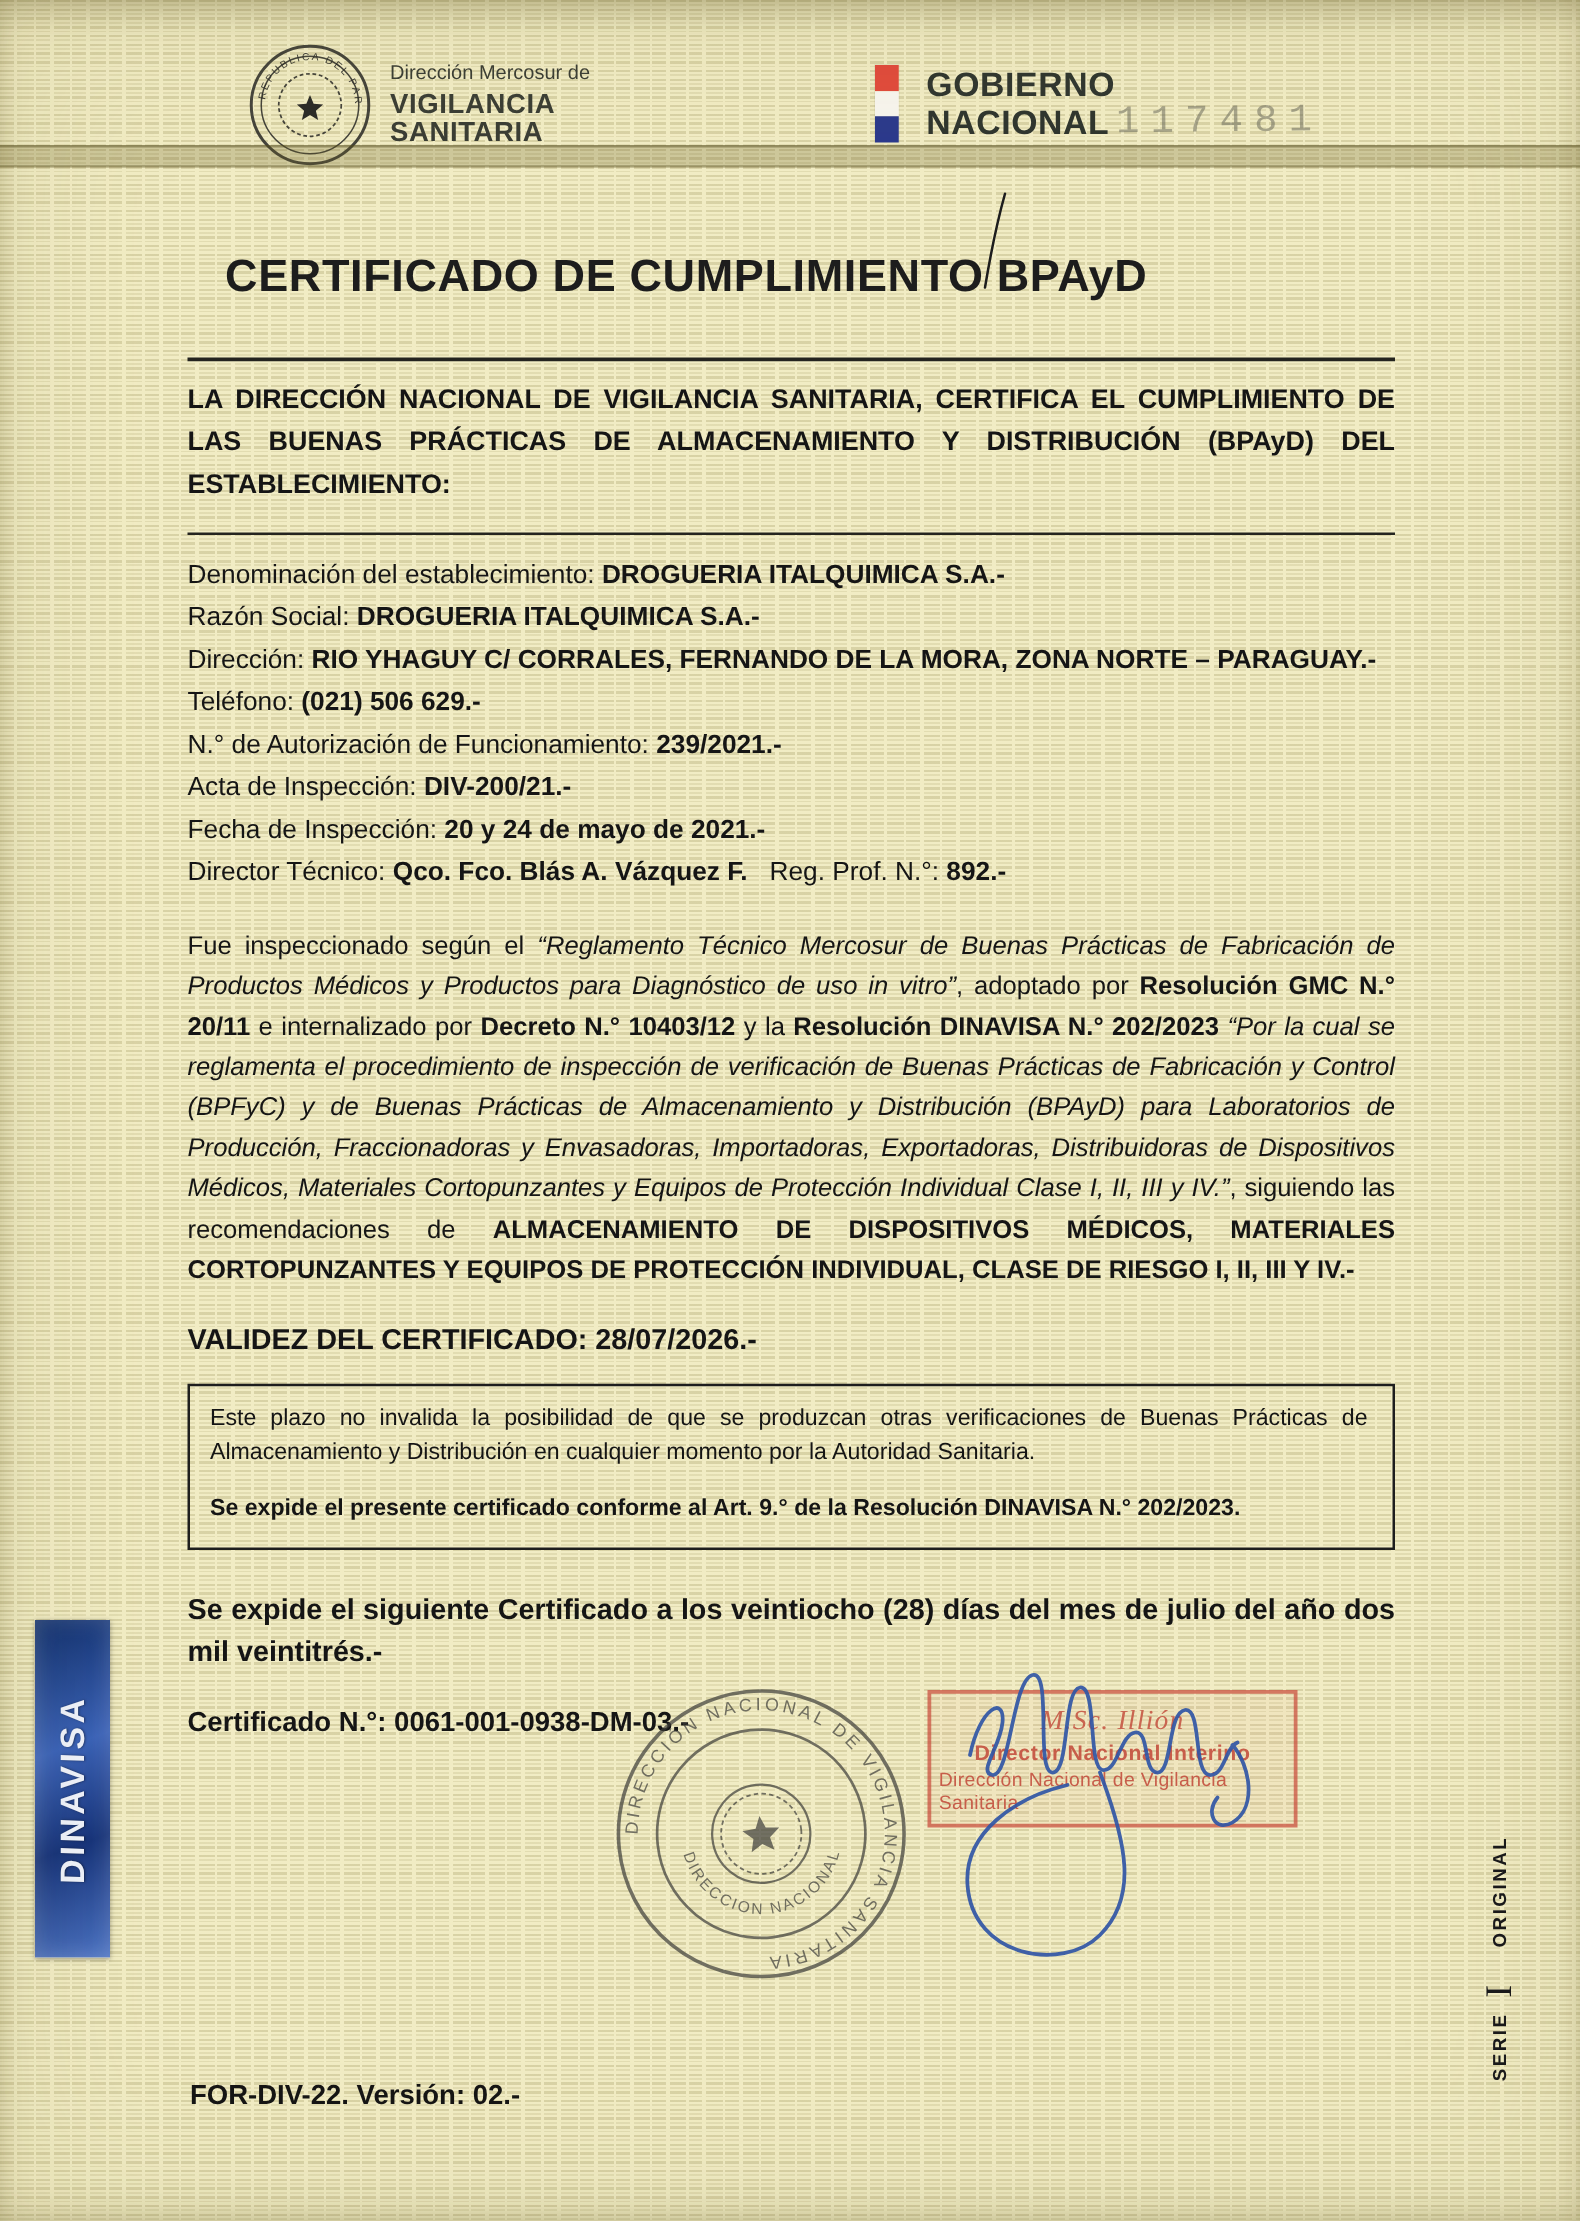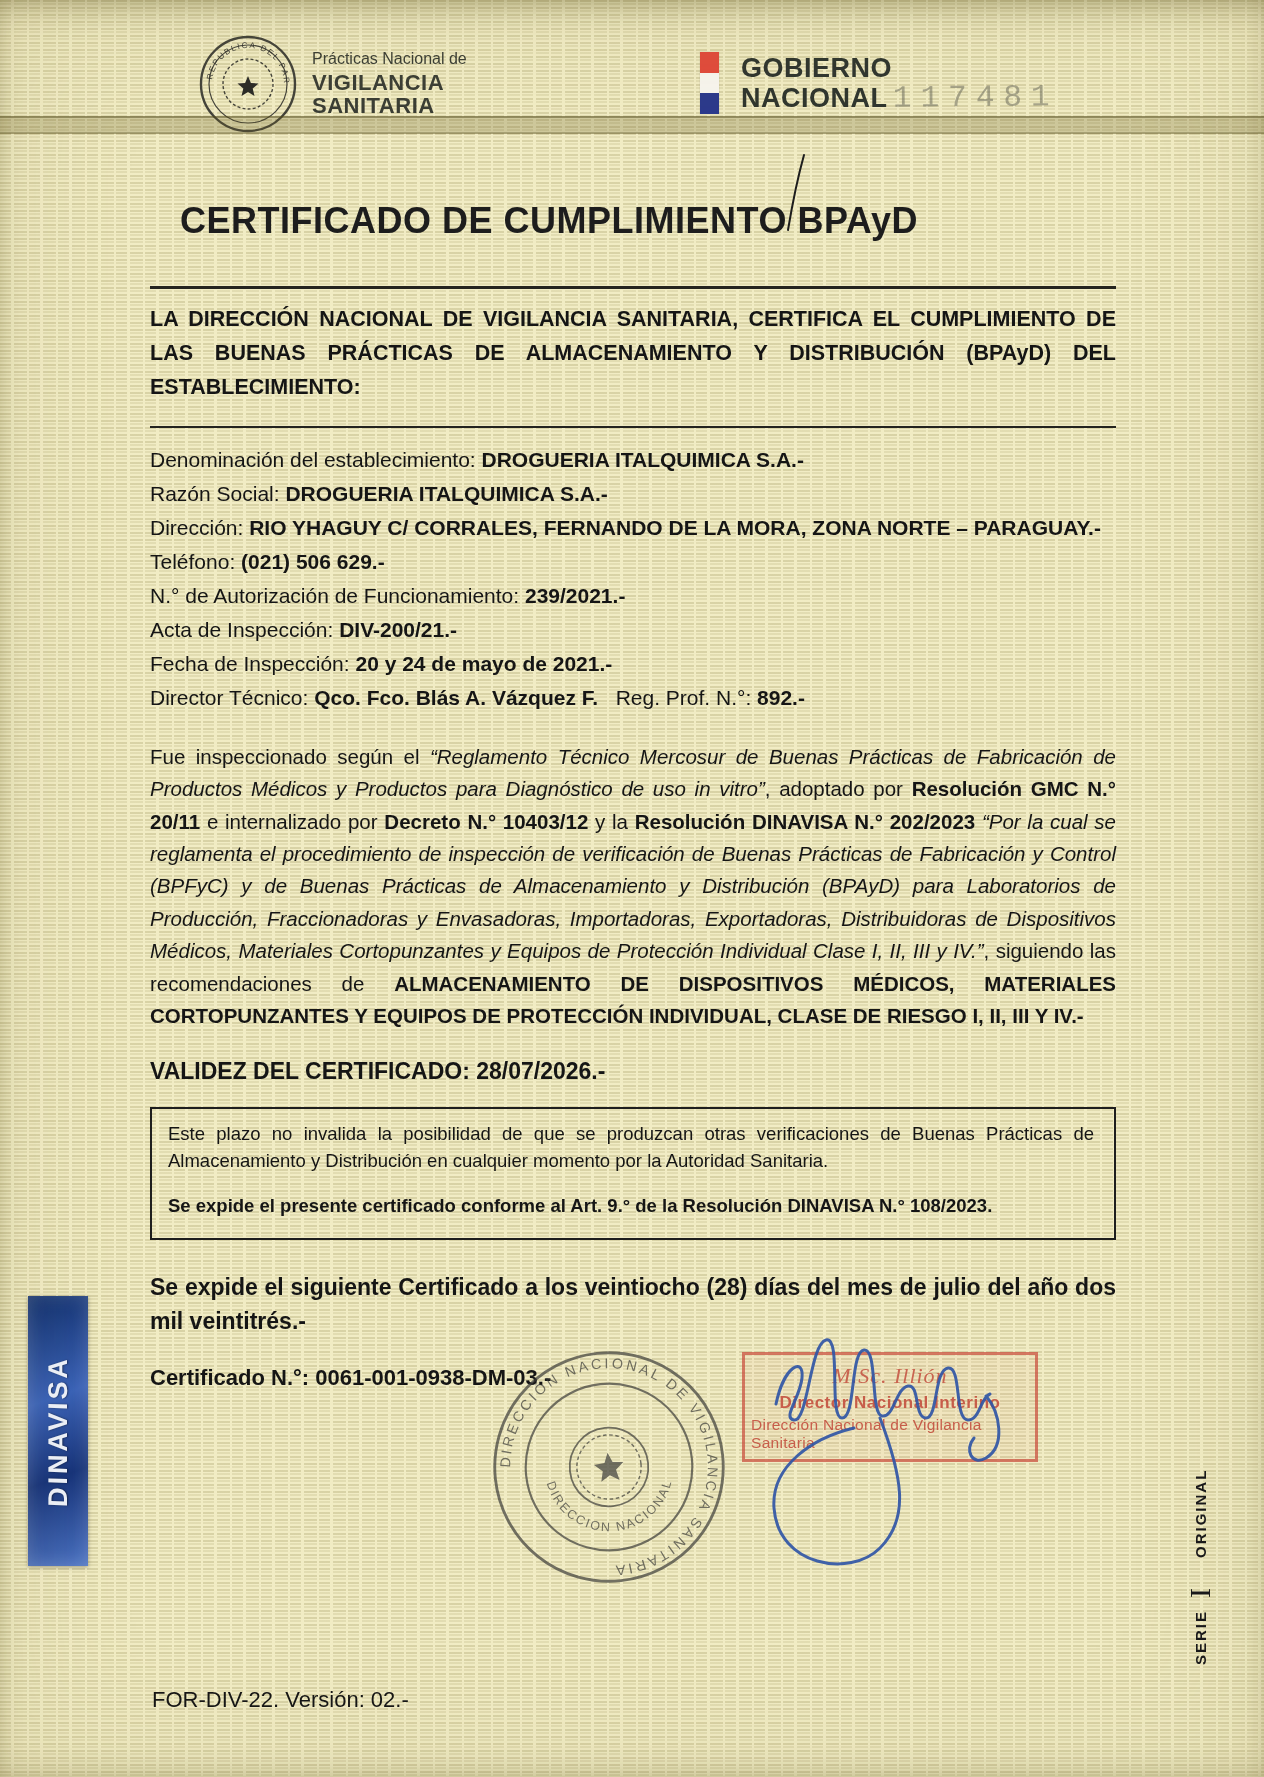--- a/index.html
+++ b/index.html
@@ -76,21 +76,21 @@
     background:linear-gradient(160deg,#102f6d 0%,#3a62b8 38%,#16337a 66%,#4a72c4 100%);
     box-shadow:0 1px 4px rgba(0,0,0,.35), inset 0 0 18px rgba(255,255,255,.18);
     display:flex;align-items:center;justify-content:center;z-index:8;}
   .dinavisa span{transform:rotate(-90deg) skewX(-2deg);font-size:27px;font-weight:800;
     letter-spacing:3px;color:#eef2fb;text-shadow:0 1px 2px rgba(0,0,0,.45);white-space:nowrap;}
   .serie{position:absolute;left:1100px;top:1547px;width:200px;height:36px;
     transform:rotate(-90deg);display:flex;align-items:center;color:#17171a;z-index:8;}
   .serie .w1{font-size:15px;font-weight:700;letter-spacing:2px;}
   .serie .num{font-family:"Liberation Serif",serif;font-size:30px;margin:0 30px 0 12px;line-height:1;}
   .serie .w2{font-size:15px;font-weight:700;letter-spacing:2px;}
-  .formcode{position:absolute;left:152px;top:1663px;font-size:22px;font-weight:400;margin-top:24px;}
+  .formcode{position:absolute;left:152px;top:1663px;font-size:22px;font-weight:700;}
   svg text{font-family:"Liberation Sans",sans-serif;}
 </style>
 </head>
 <body>
 
 <div class="page">
 
   <div class="hdr-left">
     <svg width="100" height="100" viewBox="0 0 100 100">
       <g stroke="#2e2e2a" fill="none" opacity=".88">
@@ -98,21 +98,21 @@
         <circle cx="50" cy="50" r="39" stroke-width="1.2"></circle>
         <circle cx="50" cy="50" r="25" stroke-width="1.4" stroke-dasharray="3 2.2"></circle>
       </g>
       <path id="hsArc" d="M 14 50 A 36 36 0 1 1 86 50" fill="none"></path>
       <text font-size="8.2" letter-spacing="1.6" fill="#2e2e2a" opacity=".9">
         <textPath href="#hsArc" startOffset="4">REPUBLICA DEL PARAGUAY</textPath>
       </text>
       <polygon fill="#2c2c28" points="50,42 52.9,48.9 60.5,49.6 54.7,54.6 56.5,62 50,58 43.5,62 45.3,54.6 39.5,49.6 47.1,48.9"></polygon>
     </svg>
     <div class="org-text">
-      <div class="org-small">Prácticas Nacional de</div>
+      <div class="org-small">Dirección Mercosur de</div>
       <div class="org-big">VIGILANCIA</div>
       <div class="org-big">SANITARIA</div>
     </div>
   </div>
 
   <div class="gob">
     <div class="flagbar">
       <div style="background:#e14b3c"></div>
       <div style="background:#f7f5ee"></div>
       <div style="background:#2c3a8c"></div>
@@ -173,21 +173,21 @@
         <span style="font-weight:700">892.-</span>
       </div>
     </div>
 
     <p class="legal"><span class="n">Fue inspeccionado según el </span><span class="i">“Reglamento Técnico Mercosur de Buenas Prácticas de Fabricación de Productos Médicos y Productos para Diagnóstico de uso in vitro”</span><span class="n">, adoptado por </span><span class="b">Resolución GMC N.° 20/11</span><span class="n"> e internalizado por </span><span class="b">Decreto N.° 10403/12</span><span class="n"> y la </span><span class="b">Resolución DINAVISA N.° 202/2023</span><span class="n"> </span><span class="i">“Por la cual se reglamenta el procedimiento de inspección de verificación de Buenas Prácticas de Fabricación y Control (BPFyC) y de Buenas Prácticas de Almacenamiento y Distribución (BPAyD) para Laboratorios de Producción, Fraccionadoras y Envasadoras, Importadoras, Exportadoras, Distribuidoras de Dispositivos Médicos, Materiales Cortopunzantes y Equipos de Protección Individual Clase I, II, III y IV.”</span><span class="n">, siguiendo las recomendaciones de </span><span class="b">ALMACENAMIENTO DE DISPOSITIVOS MÉDICOS, MATERIALES CORTOPUNZANTES Y EQUIPOS DE PROTECCIÓN INDIVIDUAL, CLASE DE RIESGO I, II, III Y IV.-</span></p>
 
     <div class="validez">VALIDEZ DEL CERTIFICADO: 28/07/2026.-</div>
 
     <div class="nbox">
       <div class="n1">Este plazo no invalida la posibilidad de que se produzcan otras verificaciones de Buenas Prácticas de Almacenamiento y Distribución en cualquier momento por la Autoridad Sanitaria.</div>
-      <div class="n2">Se expide el presente certificado conforme al Art. 9.° de la Resolución DINAVISA N.° 108/2023.</div>
+      <div class="n2">Se expide el presente certificado conforme al Art. 9.° de la Resolución DINAVISA N.° 202/2023.</div>
     </div>
 
     <p class="issue">Se expide el siguiente Certificado a los veintiocho (28) días del mes de julio del año dos mil veintitrés.-</p>
 
     <div class="certno"><span>Certificado N.°: </span><span>0061-001-0938-DM-03.-</span></div>
   </div>
 
   <svg class="round-stamp" viewBox="0 0 200 200">
     <g stroke="#3b3b38" fill="none" opacity=".85">
       <circle cx="100" cy="100" r="96" stroke-width="2.4"></circle>

